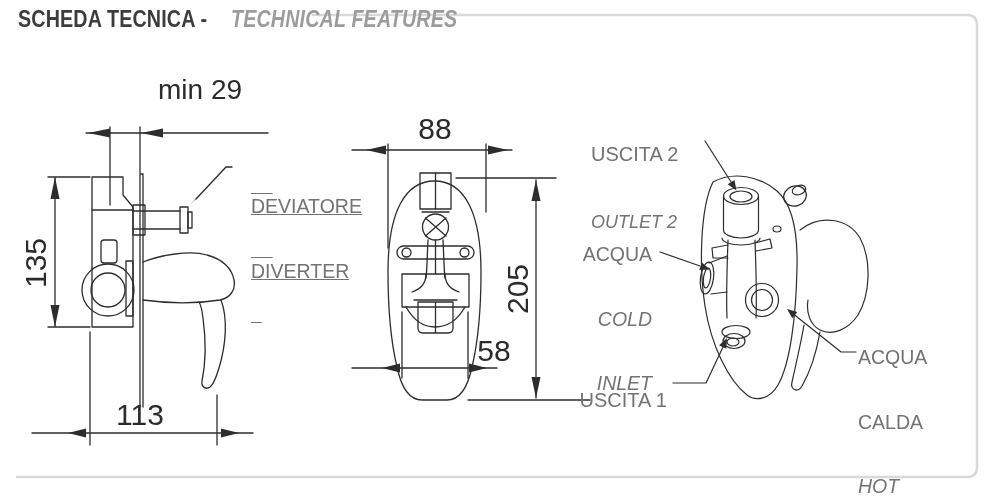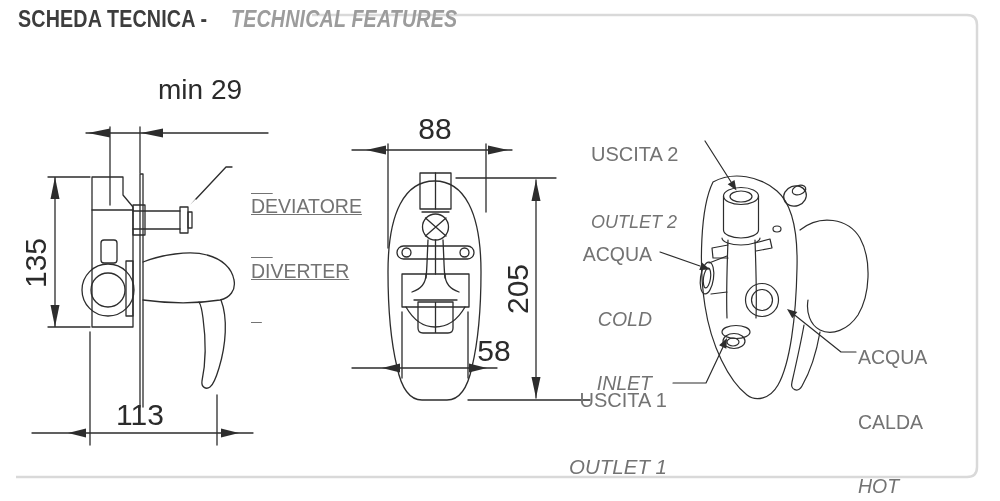--- a/index.html
+++ b/index.html
@@ -179,21 +179,20 @@
 
   <div class="txt callout r" style="left:540px;top:201px;width:112px;">
     <div>ACQUA</div>
     <div class="en">COLD</div>
     <div class="en">INLET</div>
     
   </div>
 
   <div class="txt callout r" style="left:555px;top:346px;width:112px;">
     <div class="outlet-it">USCITA 1</div>
-    <div class="outlet-en" style="font-size:20.5px;line-height:24px;">OUTLET 1</div>
     
   </div>
 
   <div class="txt callout l" style="left:858px;top:304px;">
     <div>ACQUA</div>
     <div>CALDA</div>
     <div class="en">HOT</div>
     
     
   </div>

